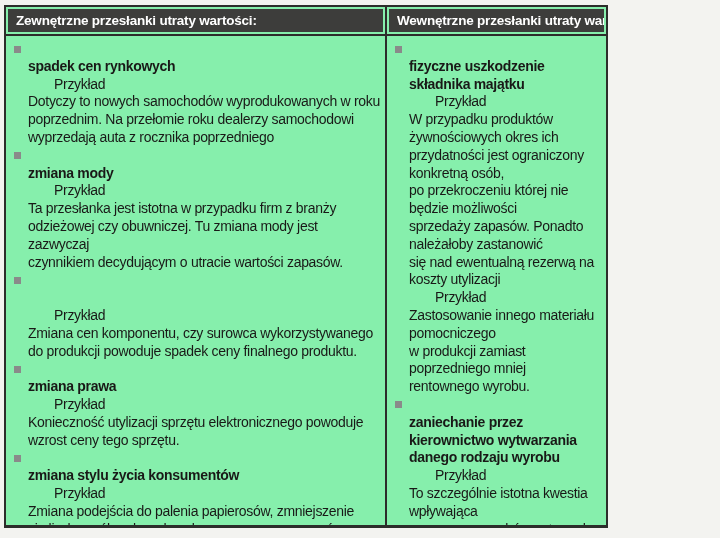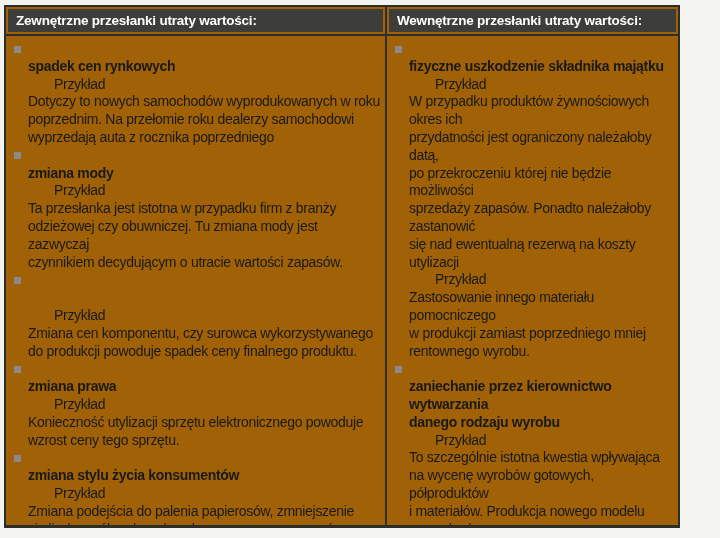--- a/index.html
+++ b/index.html
@@ -3,22 +3,22 @@
 <meta charset="utf-8">
 <style>
   * { margin:0; padding:0; box-sizing:border-box; }
   html,body { width:720px; height:538px; }
   body {
     font-family:"Liberation Sans","DejaVu Sans",sans-serif;
     background:#f3f3f0;
   }
   .page { position:relative; width:720px; height:538px; }
   .impairment-table {
-    position:absolute; left:4px; top:5px; width:676px; height:523px;
-    background:#a16207;
+    position:absolute; left:4px; top:5px; width:604px; height:523px;
+    background:#86efac;
     border:2px solid #2d2d2b;
     border-bottom-width:3px;
     display:grid;
     grid-template-columns:379px 1fr;
   }
   .col { display:flex; flex-direction:column; overflow:hidden; }
   .col-right { border-left:2px solid #2d2d2b; }
   .col-head-row { padding:2px; border-bottom:2px solid #2d2d2b; }
   .col-header-bar {
     background:#3d3d3b; color:#ffffff;
@@ -113,21 +113,21 @@
   <div class="item">
     <div class="item-title">
       <span class="bullet"></span><span class="title-text">fizyczne uszkodzenie składnika majątku</span>
     </div>
 
   </div>
 
   <div class="item">
     <div class="item-example-label">Przykład</div>
     <div class="item-body">W przypadku produktów żywnościowych okres ich
-przydatności jest ograniczony należałoby datą,
+przydatności jest ograniczony konkretną osób,
 po przekroczeniu której nie będzie możliwości
 sprzedaży zapasów. Ponadto należałoby zastanowić
 się nad ewentualną rezerwą na koszty utylizacji</div>
   </div>
 
   <div class="item">
     <div class="item-example-label">Przykład</div>
     <div class="item-body">Zastosowanie innego materiału pomocniczego
 w produkcji zamiast poprzedniego mniej
 rentownego wyrobu.</div>

